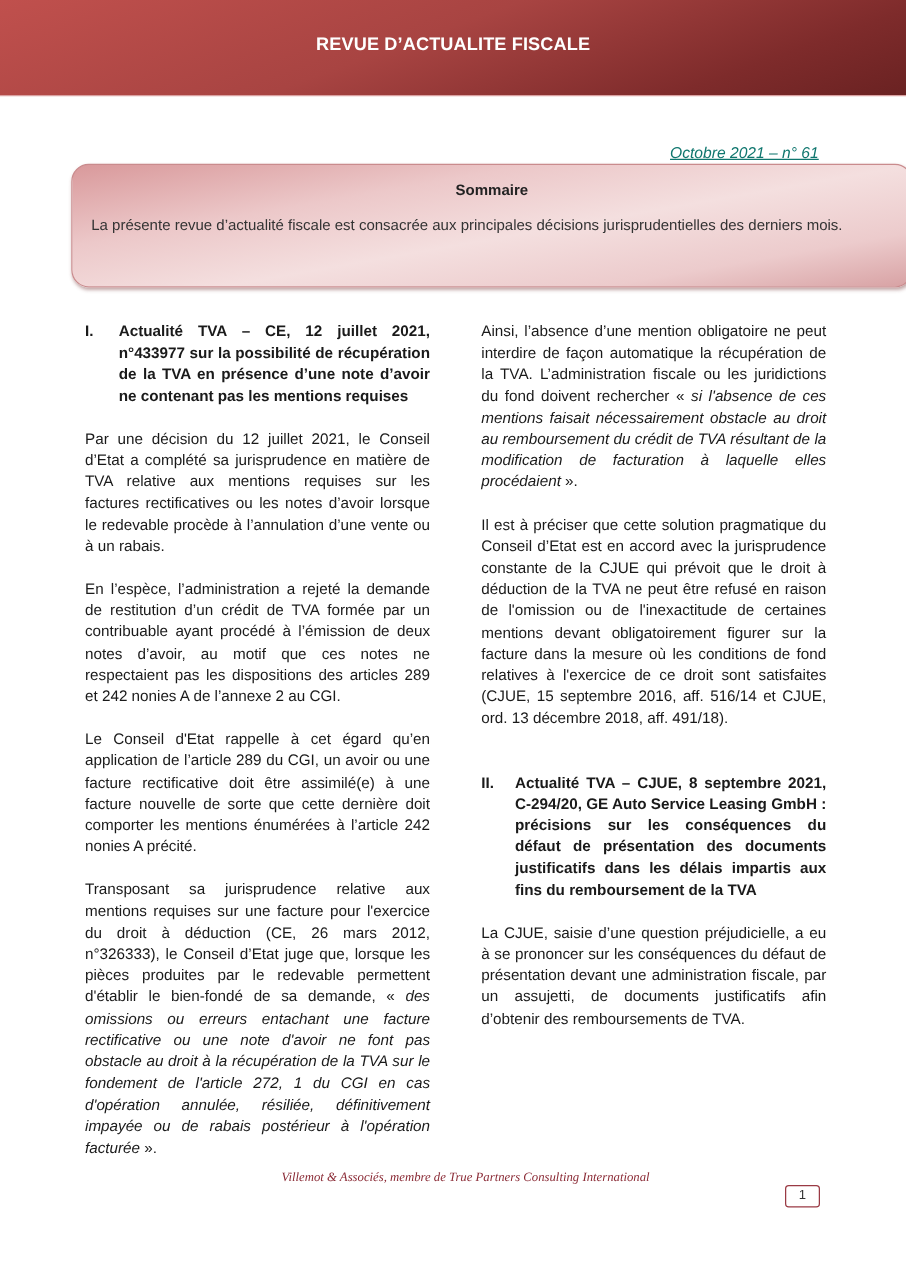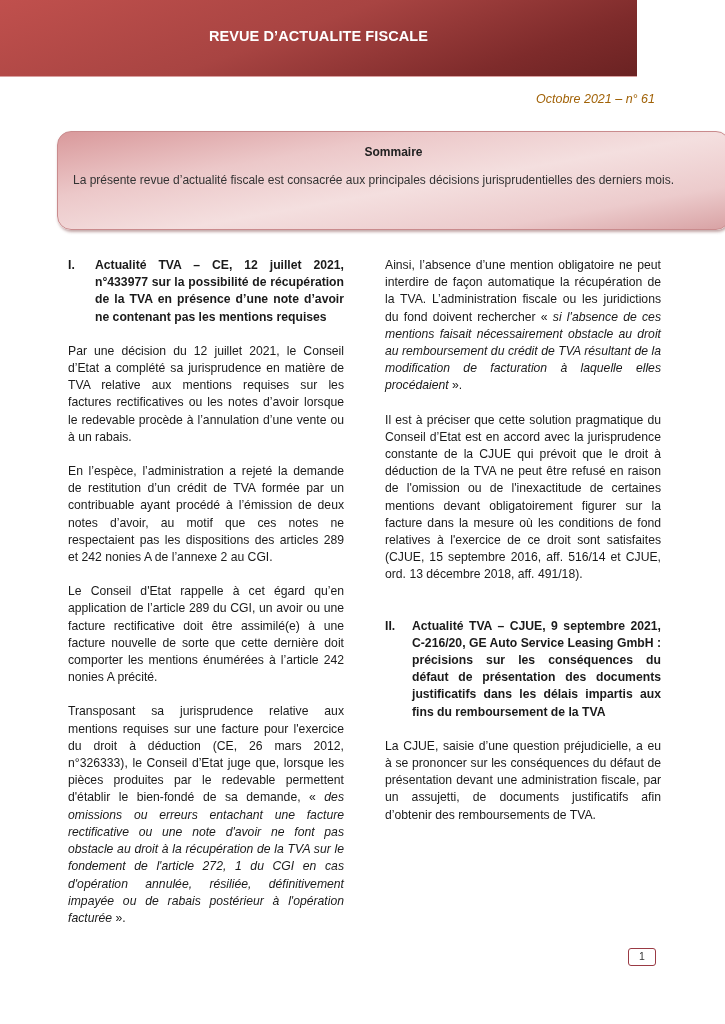--- a/index.html
+++ b/index.html
@@ -1,31 +1,31 @@
 <!DOCTYPE html>
 <html><head>
 <meta charset="utf-8">
 <style>
   * { box-sizing: border-box; margin: 0; padding: 0; }
   html, body { width: 725px; height: 1024px; background: #ffffff; overflow: hidden; }
   body { position: relative; font-family: "Liberation Sans", sans-serif; color: #1a1a1a; }
 
   .header {
-    position: absolute; left: 0; top: 0; width: 637px; height: 77px;
+    position: absolute; left: 0; top: 0; width: 725px; height: 77px;
     background: linear-gradient(160deg, #c0504d 0%, #a84442 45%, #7e2b2b 80%, #6a2222 100%);
     border-bottom: 1px solid #d9a0a0;
   }
   .header-title {
     position: absolute; left: 0; right: 0; top: 28px; text-align: center;
     color: #ffffff; font-weight: bold; font-size: 14.5px; letter-spacing: 0.1px;
   }
 
   .issue {
-    position: absolute; right: 70px; top: 92px;
-    font-style: italic; font-size: 12.5px; color: #a16207;
+    position: absolute; right: 70px; top: 115px;
+    font-style: italic; font-size: 12.5px; color: #0f766e; text-decoration: underline;
   }
 
   .summary {
     position: absolute; left: 57px; top: 131px; width: 673px; height: 99px;
     border-radius: 14px;
     background: linear-gradient(170deg, #d9999b 0%, #ecc8c9 30%, #f4dfdf 55%, #eccbcc 80%, #d8a2a4 100%);
     border: 1px solid #c98b8d;
     box-shadow: 1px 2px 3px rgba(120,60,60,0.45);
   }
   .summary-title {
@@ -87,20 +87,21 @@
   <p class="para">Le Conseil d'Etat rappelle à cet égard qu’en application de l’article 289 du CGI, un avoir ou une facture rectificative doit être assimilé(e) à une facture nouvelle de sorte que cette dernière doit comporter les mentions énumérées à l’article 242 nonies A précité.</p>
   <p class="para"><span>Transposant sa jurisprudence relative aux mentions requises sur une facture pour l'exercice du droit à déduction (CE, 26 mars 2012, n°326333), le Conseil d’Etat juge que, lorsque les pièces produites par le redevable permettent d'établir le bien-fondé de sa demande, « </span><i>des omissions ou erreurs entachant une facture rectificative ou une note d'avoir ne font pas obstacle au droit à la récupération de la TVA sur le fondement de l'article 272, 1 du CGI en cas d'opération annulée, résiliée, définitivement impayée ou de rabais postérieur à l'opération facturée</i><span> ».</span></p>
 </div>
 
 <div class="col col-right">
   <p class="para"><span>Ainsi, l’absence d’une mention obligatoire ne peut interdire de façon automatique la récupération de la TVA. L’administration fiscale ou les juridictions du fond doivent rechercher « </span><i>si l'absence de ces mentions faisait nécessairement obstacle au droit au remboursement du crédit de TVA résultant de la modification de facturation à laquelle elles procédaient</i><span> ».</span></p>
   <p class="para">Il est à préciser que cette solution pragmatique du Conseil d’Etat est en accord avec la jurisprudence constante de la CJUE qui prévoit que le droit à déduction de la TVA ne peut être refusé en raison de l'omission ou de l'inexactitude de certaines mentions devant obligatoirement figurer sur la facture dans la mesure où les conditions de fond relatives à l'exercice de ce droit sont satisfaites (CJUE, 15 septembre 2016, aff. 516/14 et CJUE, ord. 13 décembre 2018, aff. 491/18).</p>
   <div class="spacer"></div>
   <div class="section-head">
     <span class="section-num">II.</span>
-    <span class="section-text">Actualité TVA – CJUE, 9 septembre 2021, C-216/20, GE Auto Service Leasing GmbH : précisions sur les conséquences du défaut de présentation des documents justificatifs dans les délais impartis aux fins du remboursement de la TVA</span>
+    <span class="section-text">Actualité TVA – CJUE, 8 septembre 2021, C-294/20, GE Auto Service Leasing GmbH : précisions sur les conséquences du défaut de présentation des documents justificatifs dans les délais impartis aux fins du remboursement de la TVA</span>
   </div>
   <p class="para">La CJUE, saisie d’une question préjudicielle, a eu à se prononcer sur les conséquences du défaut de présentation devant une administration fiscale, par un assujetti, de documents justificatifs afin d’obtenir des remboursements de TVA.</p>
 </div>
 
 <div class="footer">
+  <div>Villemot &amp; Associés, membre de True Partners Consulting International</div>
 </div>
 <div class="page-num">1</div>
 
 </body></html>

